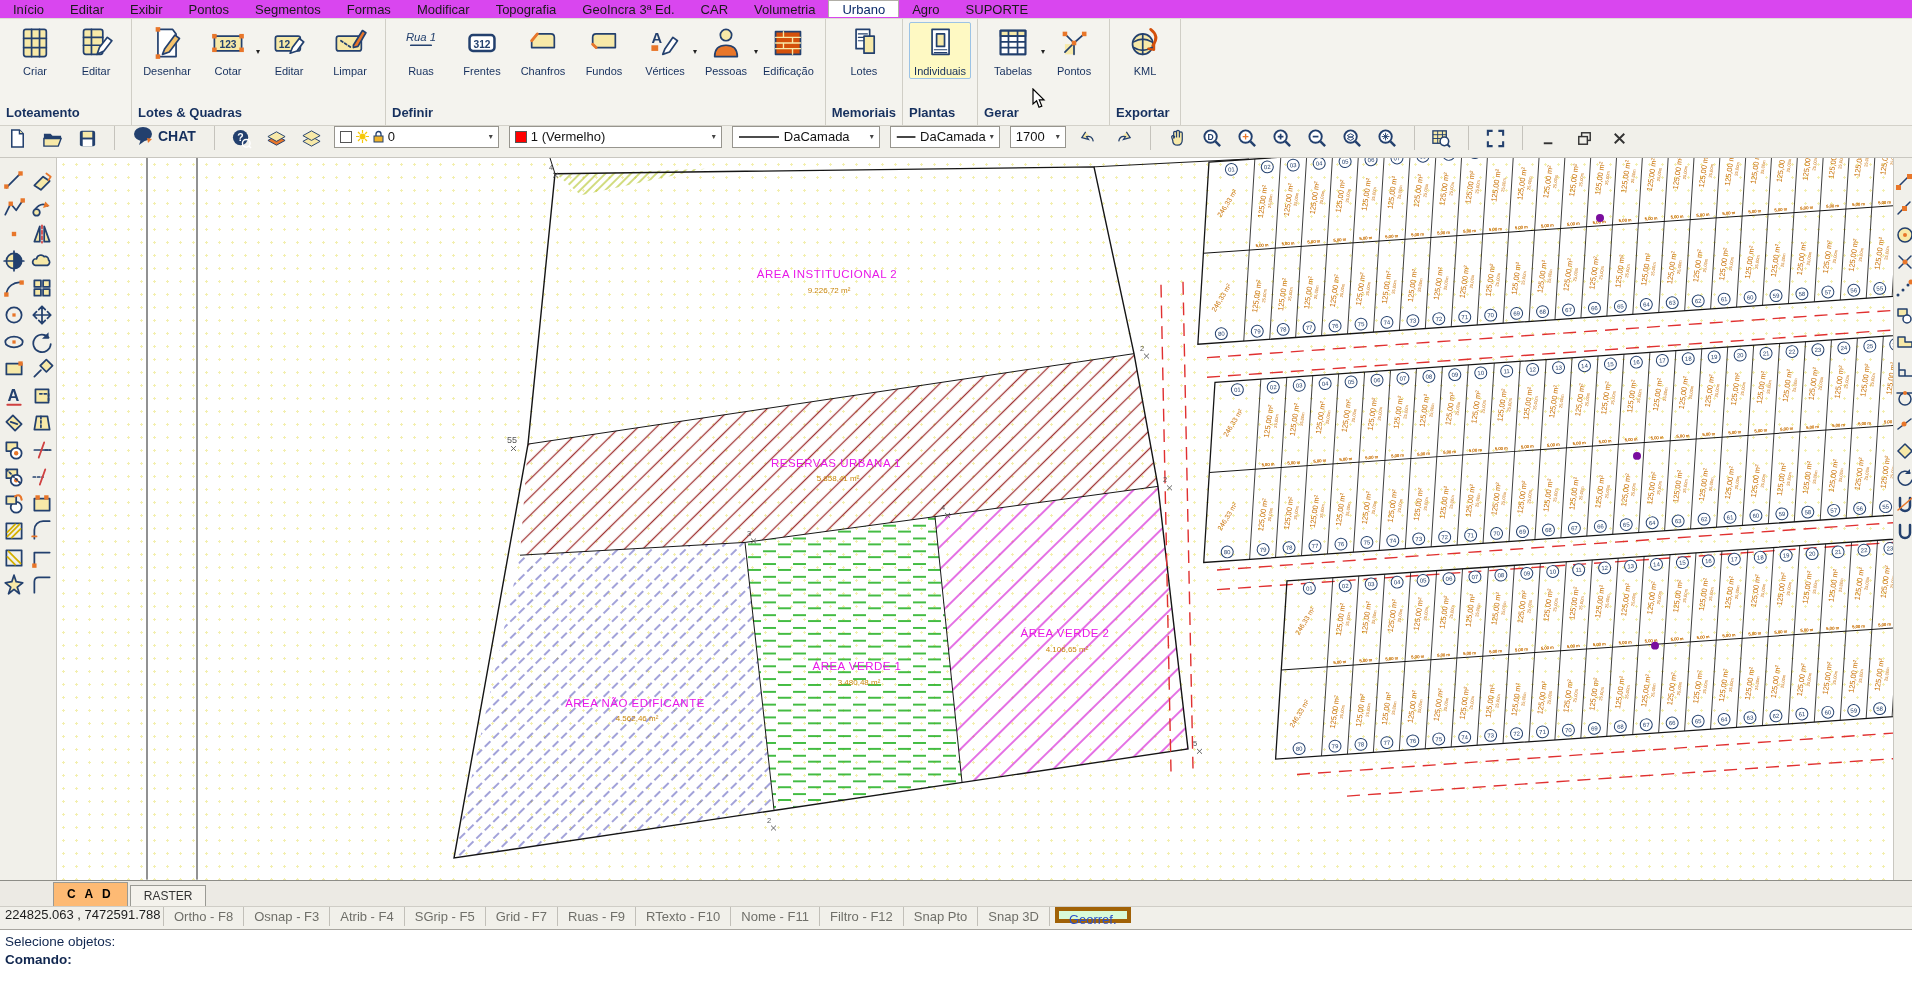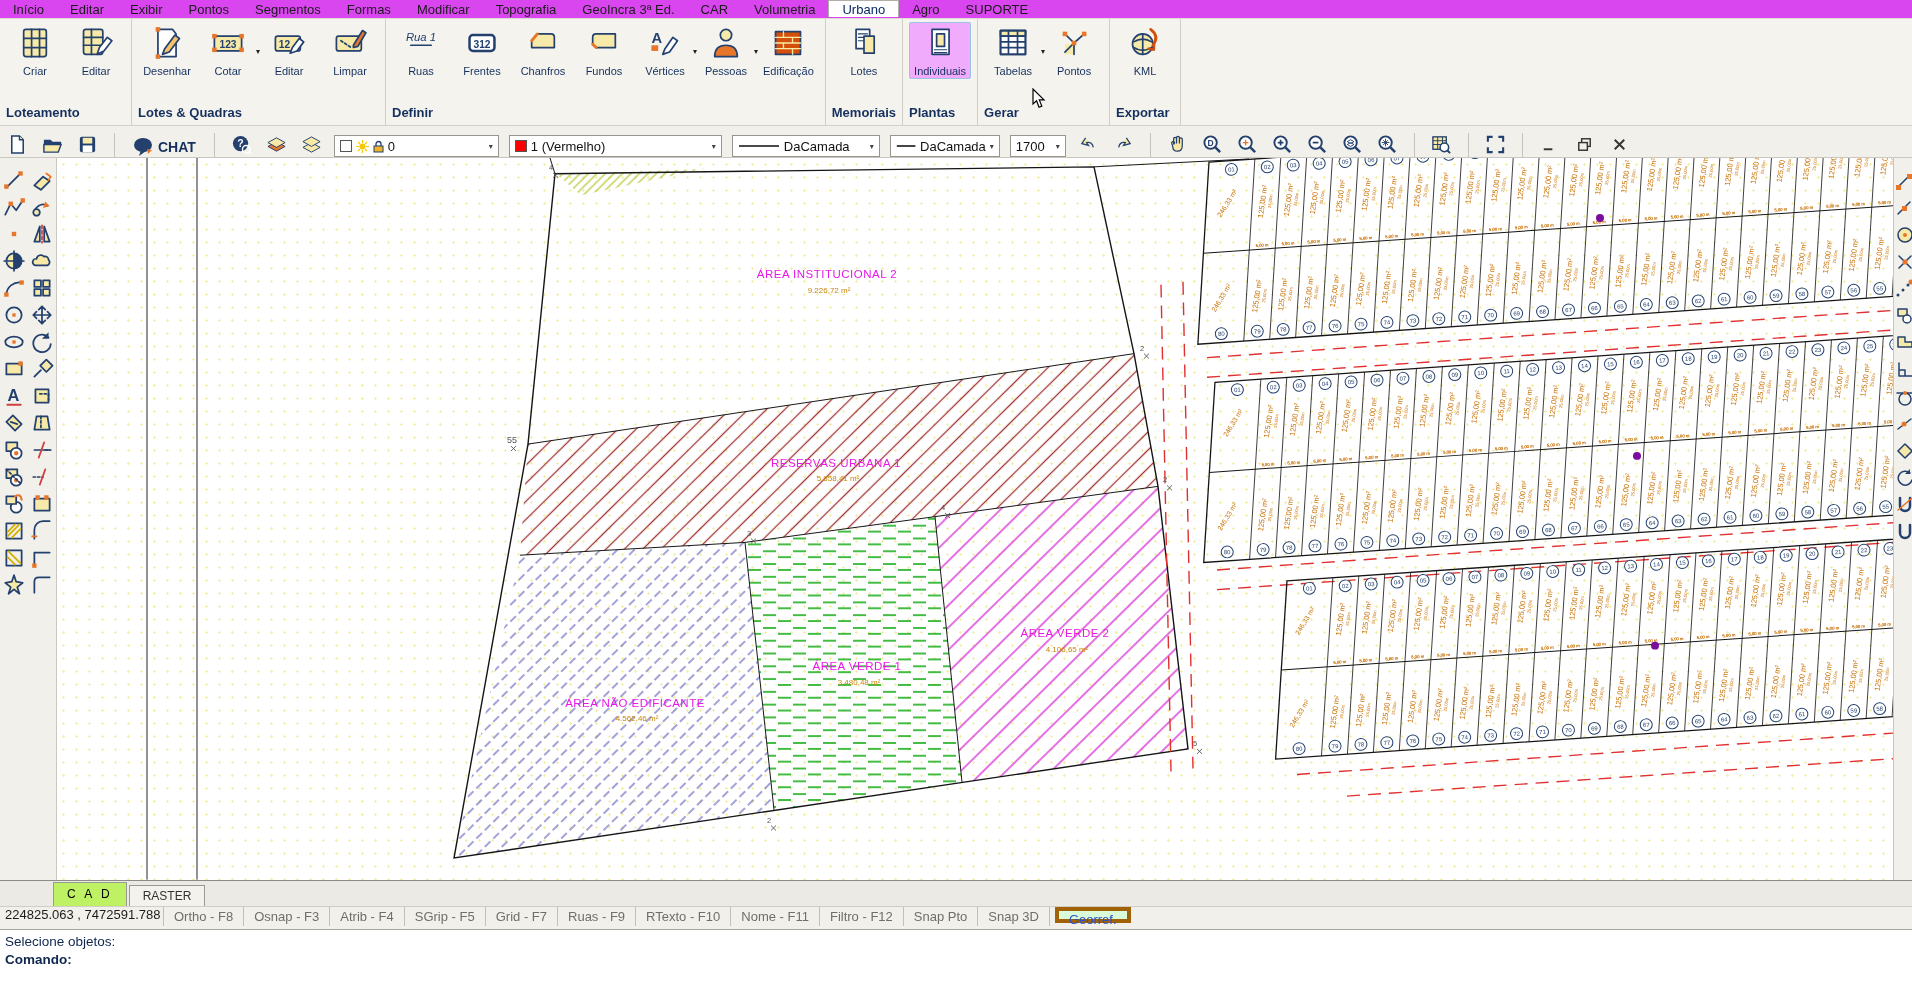--- a/index.html
+++ b/index.html
@@ -7,48 +7,48 @@
   .app{width:1912px;height:1004px;display:flex;flex-direction:column}
   
   .menubar{height:19px;background:#d946ef;border-bottom:1px solid #dedcd4;display:flex;align-items:center;font-size:13px;color:#1b1b1b}
   .menu-item{padding:1px 13px 0;display:flex;align-items:center;cursor:default;white-space:nowrap}
   .menu-item.active{background:#fff;border:1px solid #b0aea6;border-bottom:none;font-weight:normal;color:#0a2a6a}
   
   .ribbon{height:109px;background:#f4f3ee;border-bottom:1px solid #d3d1c9;display:flex;position:relative}
   .rgroup{display:flex;flex-direction:column;border-right:1px solid #d0cec6;padding:3px 6px 0}
   .rbuttons{flex:1;display:flex;justify-content:center;align-items:flex-start;gap:3px}
   .rbtn{min-width:58px;padding:3px 4px 1px;display:flex;flex-direction:column;align-items:center;position:relative;border:1px solid transparent;border-radius:2px}
-  .rbtn.hl{background:#f0abfc;border-color:#9cc3e5}
+  .rbtn.hl{background:#fef9c3;border-color:#9cc3e5}
   .ricon{width:34px;height:34px}
   .rlabel{font-size:11px;color:#16305e;margin-top:5px;white-space:nowrap}
   .rdrop{position:absolute;right:-4px;top:24px;font-size:8px;color:#222}
   .rgrouplabel{height:23px;text-align:left;font-weight:bold;font-size:13px;color:#16305e;line-height:21px;white-space:nowrap}
   
-  .toolbar2{height:33px;background:#f1f0ea;border-bottom:1px solid #c9c7c0;display:flex;align-items:flex-end;gap:10px;padding:0 5px}
+  .toolbar2{height:33px;background:#f1f0ea;border-bottom:1px solid #c9c7c0;display:flex;align-items:flex-start;gap:10px;padding:0 5px}
   .tico{width:25px;height:25px;display:flex;align-items:center;justify-content:center;flex:none}
   .tico svg{width:21px;height:21px}
   .tsep{width:1px;height:24px;background:#c5c3bc;margin:0 4px;flex:none}
   .chatbox{display:flex;align-items:center;gap:3px;font-weight:bold;color:#16305e;font-size:14px;flex:none;padding:0 4px}
   .combo{height:22px;background:#fff;border:1px solid #97958e;display:flex;align-items:center;font-size:13px;color:#111;padding:0 5px;gap:4px;flex:none}
   .combo .carrow{margin-left:auto;font-size:8px;color:#444}
   .swatch{width:12px;height:12px;border:1px solid #555;flex:none}
   
   .main{height:734px;display:flex;position:relative}
   .lefttools{width:57px;background:#f1f0ea;border-right:1px solid #c9c7c0;display:grid;grid-template-columns:1fr 1fr;align-content:start;padding-top:10px;row-gap:3px;justify-items:center}
   .ltool{width:24px;height:24px}
   .ltool svg{width:24px;height:24px}
   .canvas{flex:1;position:relative;background-color:#fff;background-image:radial-gradient(#f3efae 1px,transparent 1.3px);background-size:13px 13px;overflow:hidden}
   .canvas svg.cad{position:absolute;left:0;top:0;width:100%;height:100%}
   .righttools{width:19px;background:#f1f0ea;border-left:1px solid #c9c7c0;overflow:hidden;display:flex;flex-direction:column;align-items:flex-start;padding-top:12px;gap:5px}
   .rtool{width:22px;height:22px;flex:none}
   .rtool svg{width:22px;height:22px}
   
   .tabbar{height:26px;background:#eceae4;border-top:1px solid #8d8d87;display:flex;align-items:flex-end;padding-left:53px}
   .tab{height:21px;line-height:20px;padding:0 13px;font-size:12px;background:#f4f2ec;border:1px solid #9a9a94;border-bottom:none;color:#333;margin-right:2px;white-space:nowrap}
-  .tab.active{background:#bef264;font-weight:normal;letter-spacing:3px;height:24px;line-height:23px;color:#000}
+  .tab.active{background:#fdba74;font-weight:bold;letter-spacing:3px;height:24px;line-height:23px;color:#000}
   .statusbar{height:24px;background:#f1f0ea;border-top:1px solid #cfcdc6;display:flex;align-items:flex-start;font-size:13px}
   .coords{width:163px;padding-left:5px;color:#1c1c1c;white-space:nowrap}
   .sbtn{padding:0 10px;color:#6f6f69;border-left:1px solid #c2c0b9;height:19px;line-height:19px;white-space:nowrap}
   .sbtn:last-of-type{border-right:1px solid #c2c0b9}
   .georef{margin-left:5px;background:#d9fbd9;color:#2b50c8;padding:0 10px;border:4px solid #a16207;height:16px;line-height:17px;white-space:nowrap}
   .cmdarea{height:76px;background:#fff;border-top:1px solid #a8a6a0;font-size:13.5px;color:#10264f;padding:3px 5px;line-height:18px}
   .cmdline:last-child{font-weight:bold}
   .cursor{position:absolute;left:1032px;top:88px;z-index:60;pointer-events:none}
 </style>
 </head>

